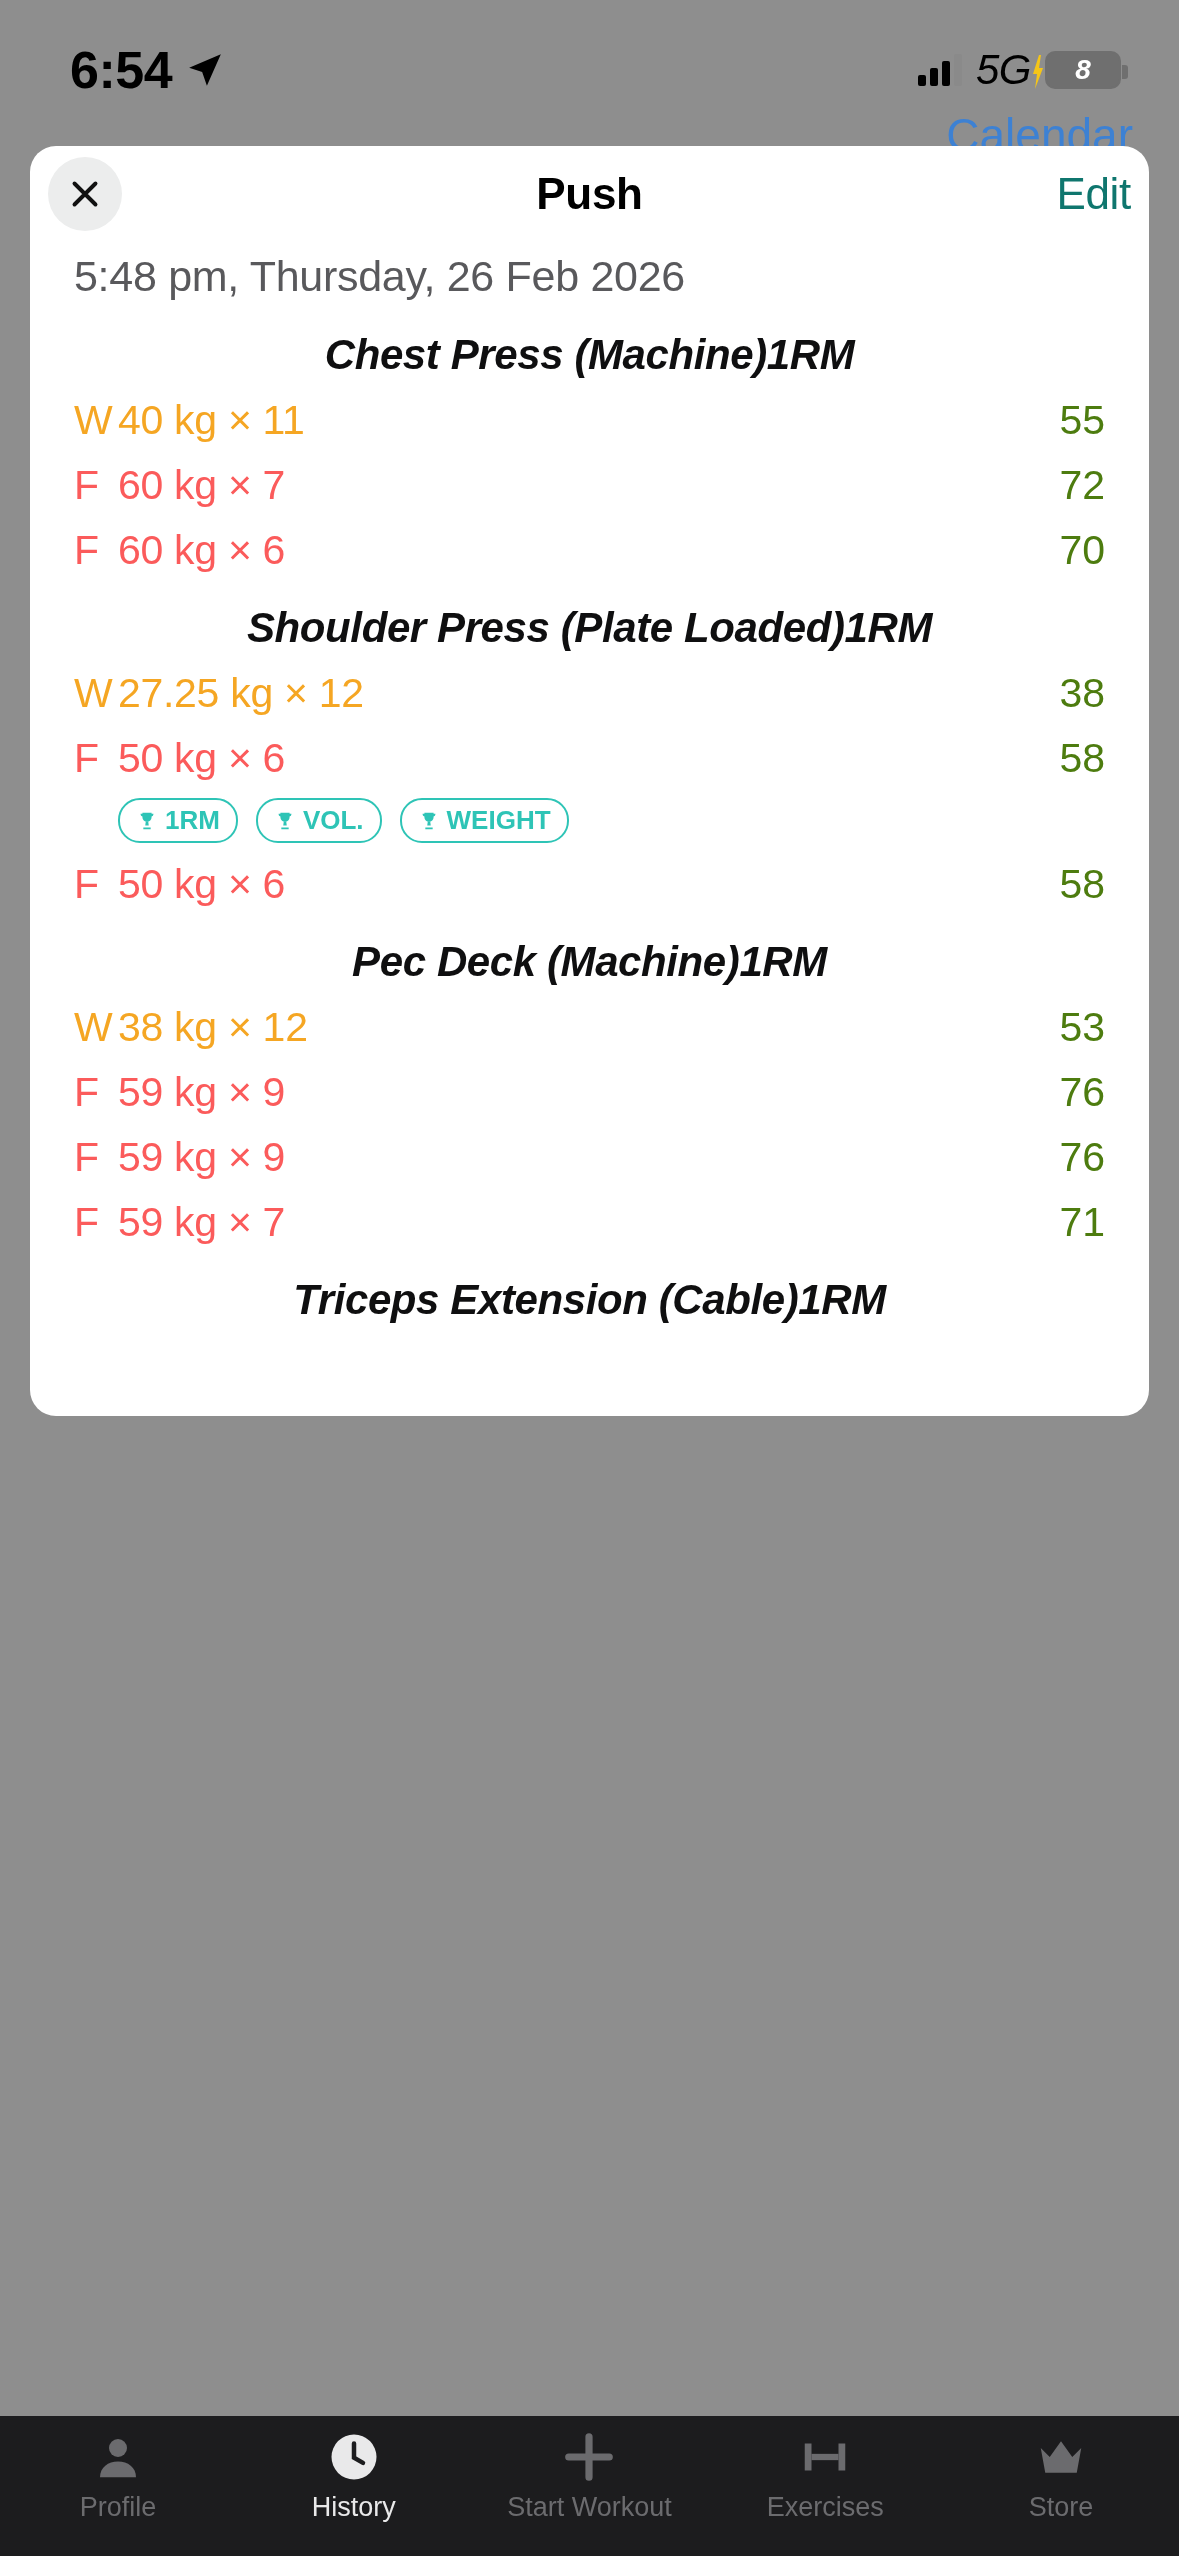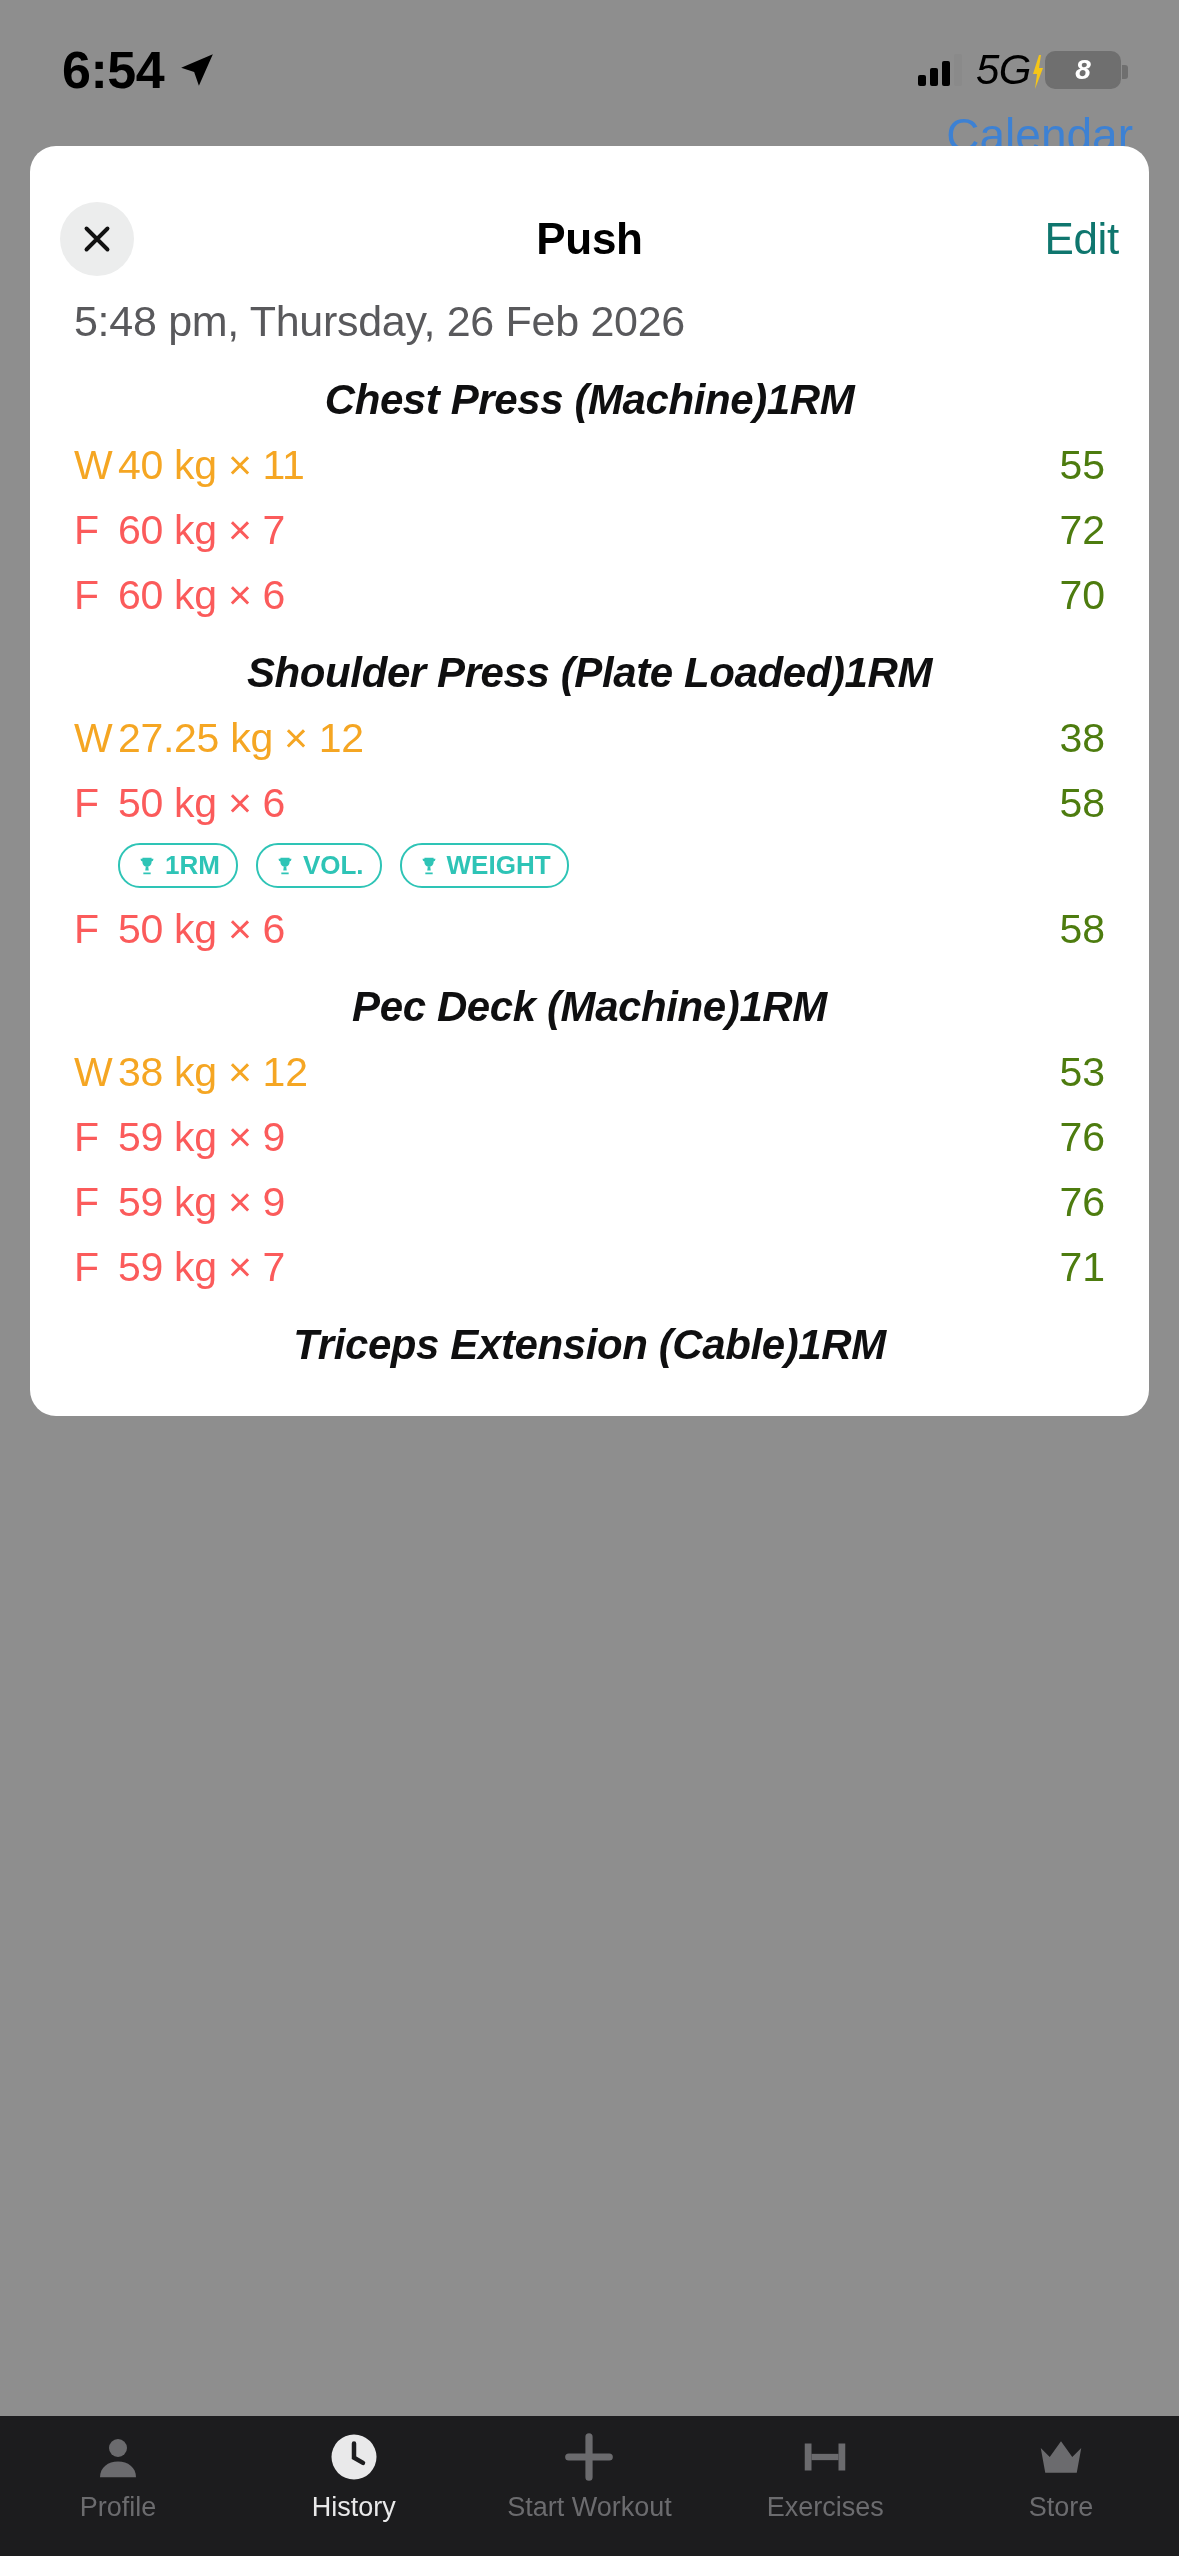--- a/index.html
+++ b/index.html
@@ -10,21 +10,21 @@
     overflow: hidden;
   }
   #screen {
     position: relative;
     width: 1179px; height: 2556px;
     background: #8e8e8e;
   }
 
   
   .statusbar {
-    position: absolute; top: 0; left: 0; right: 0; height: 140px;
+    position: absolute; top: 0; left: 8px; right: 0; height: 140px;
     display: flex; align-items: center; justify-content: space-between;
     padding: 0 58px 0 62px;
     color: #000;
   }
   .status-left { display: flex; align-items: center; gap: 14px; }
   .status-time { font-size: 52px; font-weight: 600; letter-spacing: -0.5px; }
   .loc-arrow { width: 38px; height: 38px; }
   .status-right { display: flex; align-items: center; gap: 14px; font-style: italic; }
   .bars { display: flex; align-items: flex-end; gap: 4px; height: 32px; }
   .bars i { display: block; width: 8px; background: #000; border-radius: 2px; }
@@ -68,21 +68,21 @@
   
   .sheet {
     position: absolute;
     left: 30px; top: 146px; width: 1119px; height: 1270px;
     background: #ffffff;
     border-radius: 26px;
     overflow: hidden;
   }
   .sheet-header {
     position: relative; height: 96px;
-    display: flex; align-items: center; padding: 0 30px; margin-top: 45px;
+    display: flex; align-items: center; padding: 0 18px;
   }
   .close-btn {
     width: 74px; height: 74px; border-radius: 37px; background: #eceded;
     display: flex; align-items: center; justify-content: center;
     border: none;
   }
   .sheet-title {
     position: absolute; left: 0; right: 0; text-align: center;
     font-size: 44px; font-weight: 700; color: #000; letter-spacing: -0.3px;
   }

